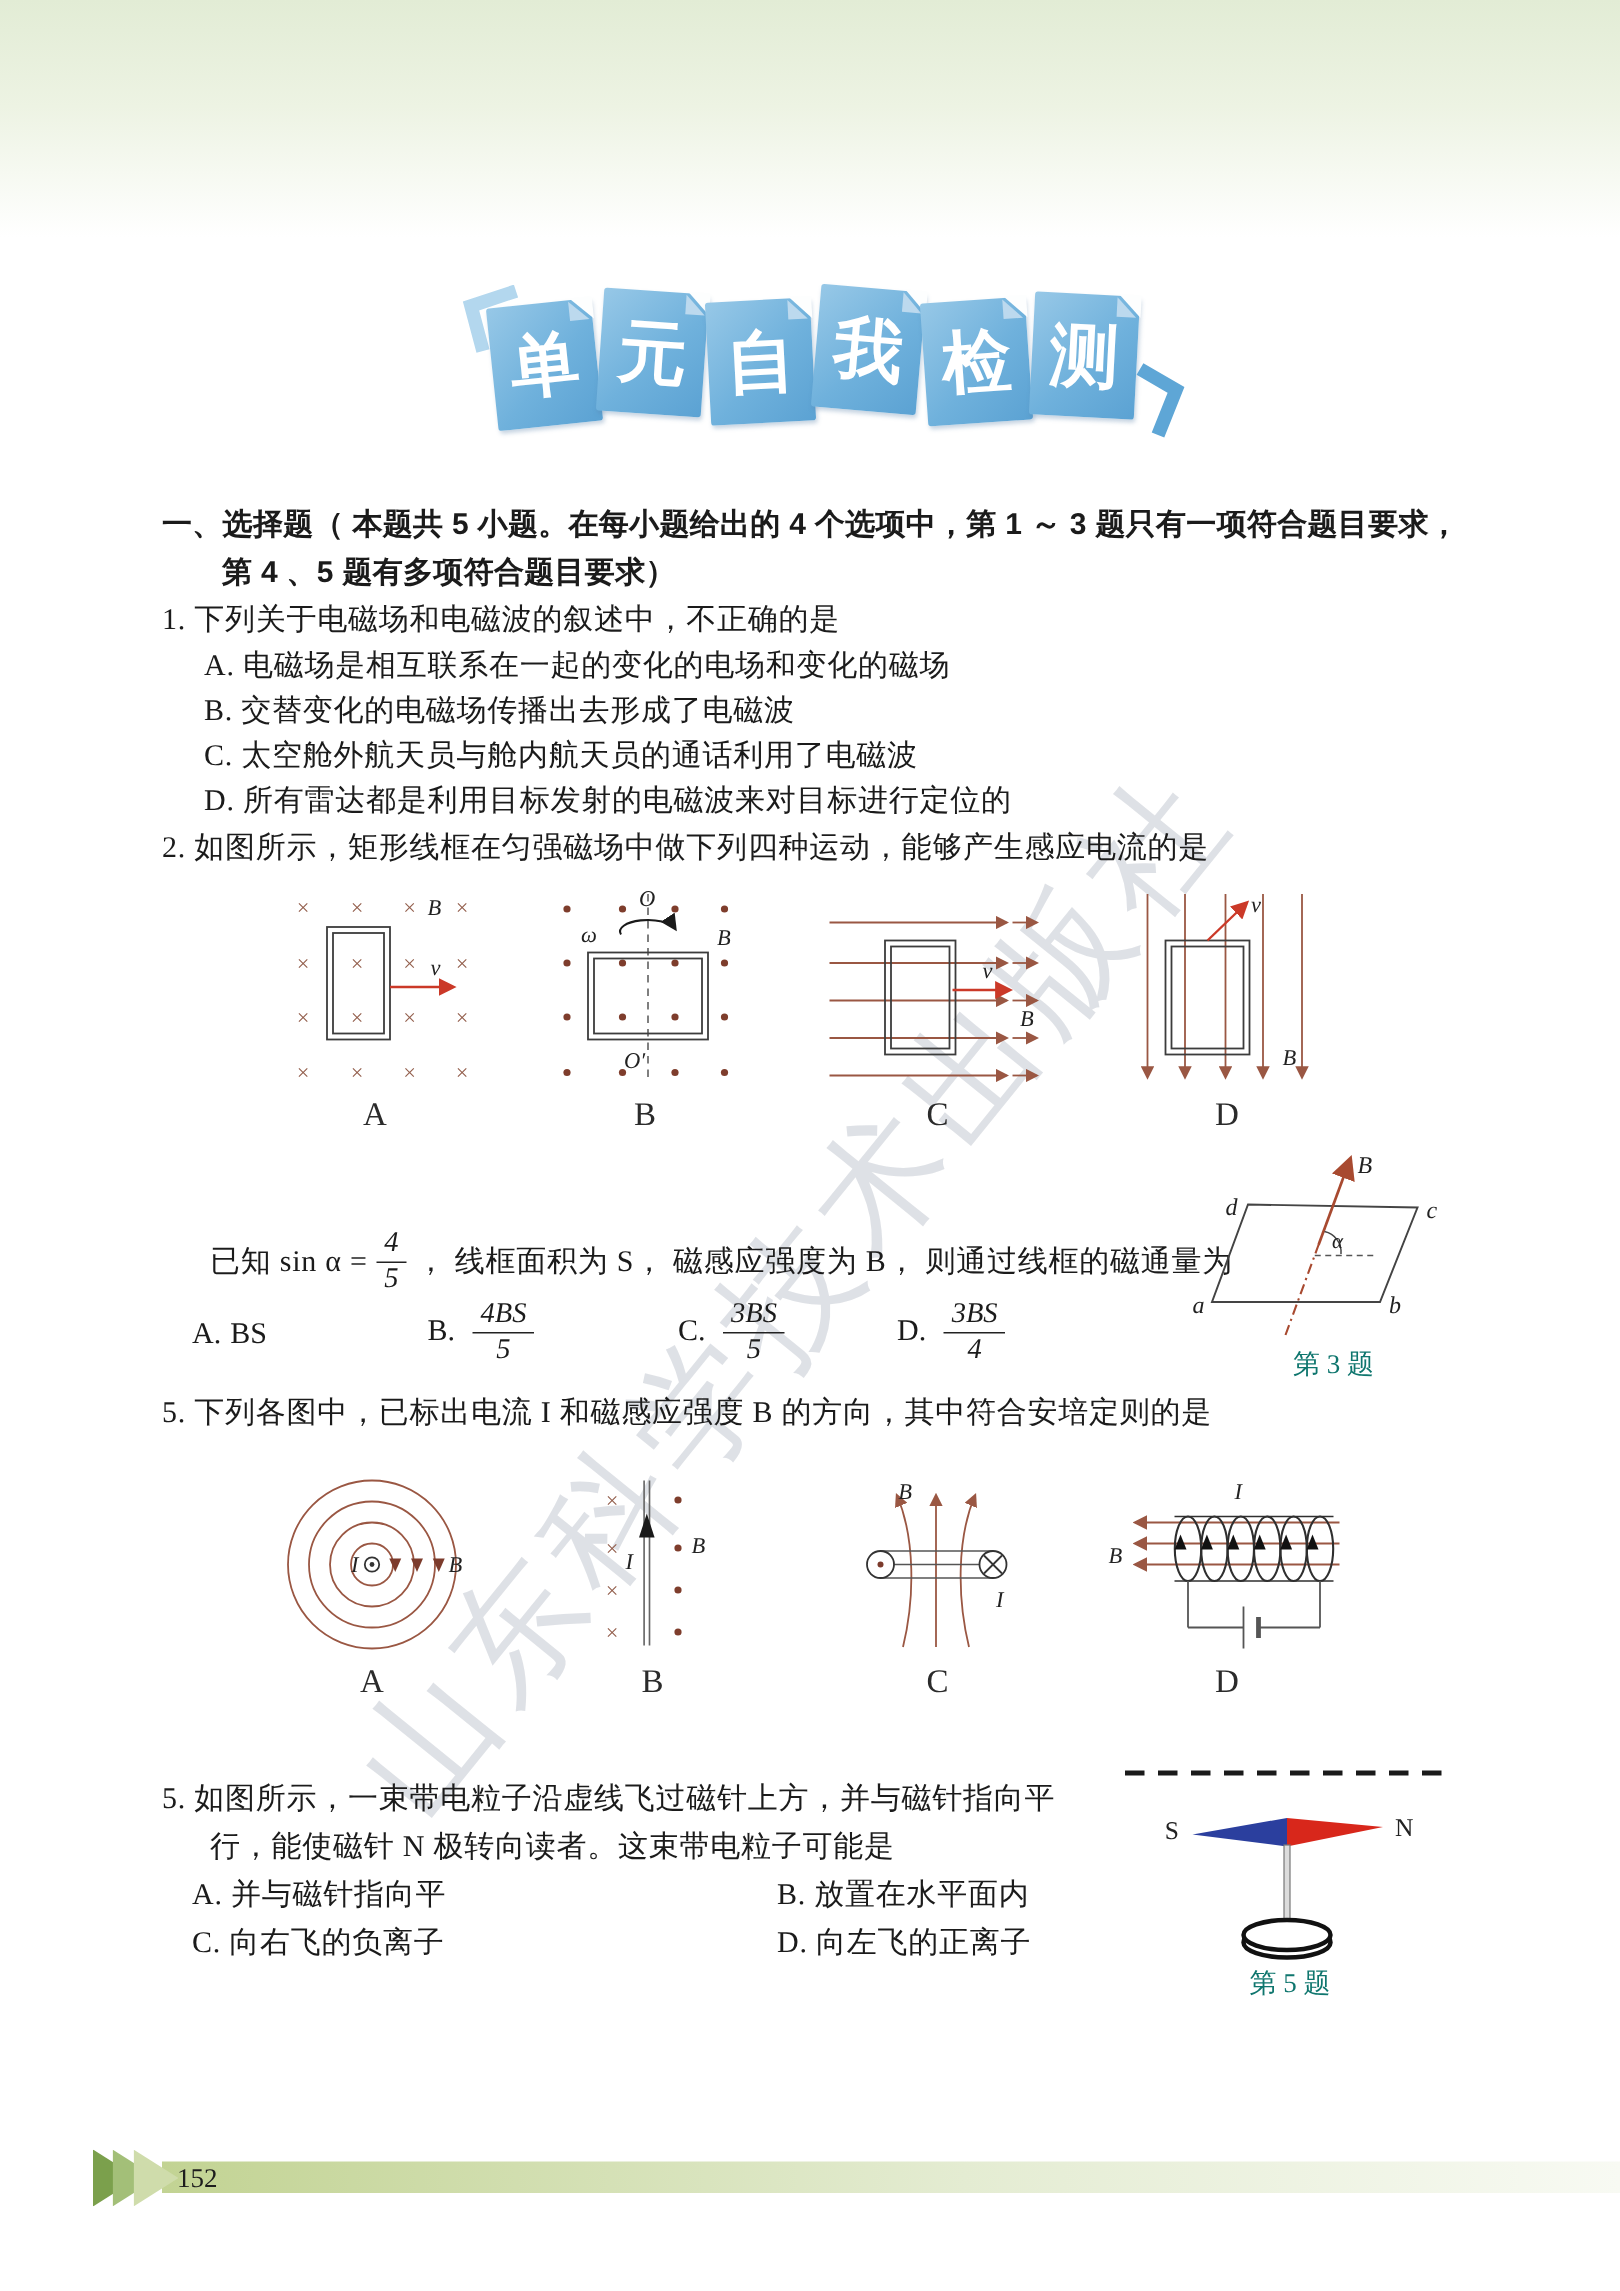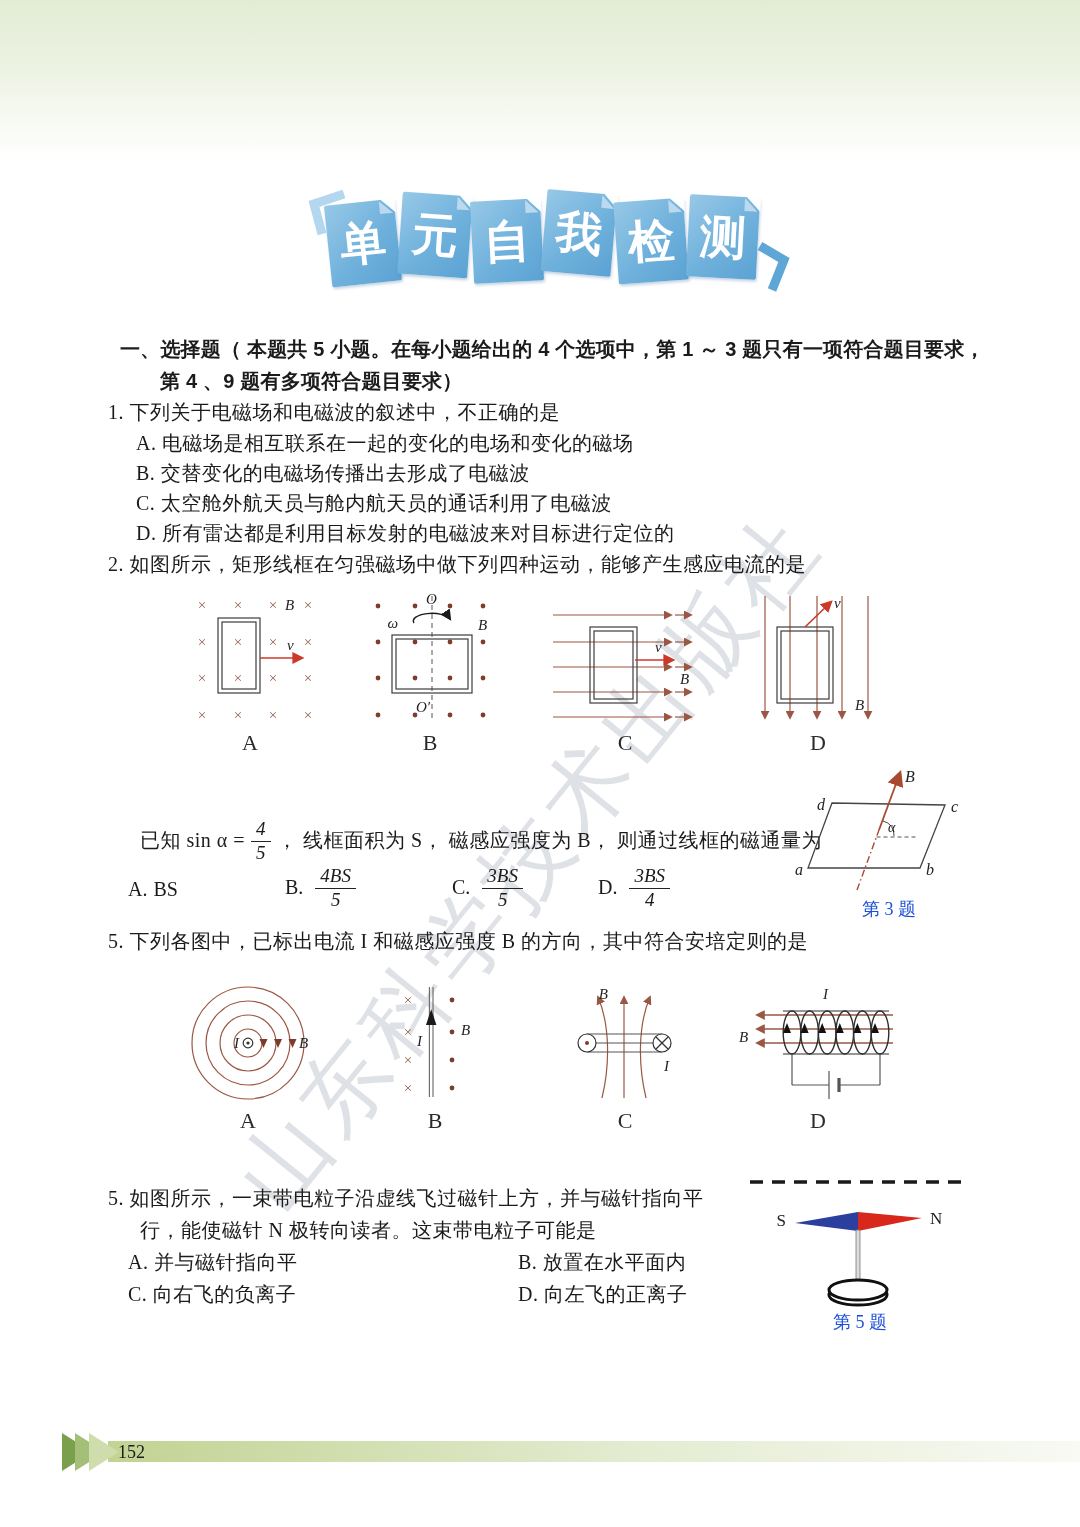--- a/index.html
+++ b/index.html
@@ -25,23 +25,23 @@
         font-size:46px;color:#fff;line-height:1;}
   .t1{left:16px;top:12px;transform:rotate(-6deg);}
   .t2{left:88px;top:4px;transform:rotate(4deg);}
   .t3{left:160px;top:10px;transform:rotate(-3deg);}
   .t4{left:232px;top:2px;transform:rotate(5deg);}
   .t5{left:304px;top:10px;transform:rotate(-4deg);}
   .t6{left:376px;top:6px;transform:rotate(3deg);}
   .bkt{position:absolute;}
   
   .t{position:absolute;font-size:20px;letter-spacing:.5px;white-space:nowrap;}
-  .hd{font-family:"Liberation Sans","DejaVu Sans",sans-serif;font-weight:700;letter-spacing:.2px;margin-left:12px;}
+  .hd{font-family:"Liberation Sans","DejaVu Sans",sans-serif;font-weight:700;letter-spacing:.2px;}
   .diag-letter{position:absolute;width:60px;text-align:center;font-size:22px;color:#2b2b2b;}
-  .cap{position:absolute;text-align:center;font-size:18px;color:#1d4ed8;}
+  .cap{position:absolute;text-align:center;font-size:18px;color:#0f766e;}
   
   .fracline{position:absolute;display:flex;align-items:center;font-size:20px;letter-spacing:.5px;white-space:nowrap;}
   .frac{display:inline-flex;flex-direction:column;align-items:center;margin:0 6px;
         font-style:italic;font-size:19px;line-height:1.15;}
   .frac .num{padding:0 5px 1px;border-bottom:1.6px solid #222;}
   .q3opt{position:absolute;display:flex;align-items:center;font-size:20px;}
   .q3opt .lab{margin-right:6px;}
   .q3opt .val{}
   
   svg text{font-family:"Liberation Serif","DejaVu Serif",serif;}
@@ -103,21 +103,21 @@
         </div>
       <div class="tile t6">
           <span>测</span>
         </div>
       <svg class="bkt" style="left:444px;top:52px" width="40" height="52">
           <path d="M4 4 L28 18 L16 48" stroke="#5ea6d6" stroke-width="9" fill="none"></path>
         </svg>
     </div>
 
     <div class="t hd" style="left:108px;top:336px">一、选择题（ 本题共 5 小题。在每小题给出的 4 个选项中，第 1 ～ 3 题只有一项符合题目要求，</div>
-    <div class="t hd" style="left:148px;top:368px">第 4 、9 题有多项符合题目要求）</div>
+    <div class="t hd" style="left:148px;top:368px">第 4 、5 题有多项符合题目要求）</div>
 
     <div class="t" style="left:108px;top:399px">1. 下列关于电磁场和电磁波的叙述中，不正确的是</div>
     <div class="t" style="left:136px;top:430px">A. 电磁场是相互联系在一起的变化的电场和变化的磁场</div>
     <div class="t" style="left:136px;top:490px">C. 太空舱外航天员与舱内航天员的通话利用了电磁波</div>
     <div class="t" style="left:136px;top:460px">B. 交替变化的电磁场传播出去形成了电磁波</div>
     <div class="t" style="left:136px;top:520px">D. 所有雷达都是利用目标发射的电磁波来对目标进行定位的</div>
 
     <div class="t" style="left:108px;top:551px">2. 如图所示，矩形线框在匀强磁场中做下列四种运动，能够产生感应电流的是</div>
 
     <svg style="position:absolute;left:185px;top:592px" width="135" height="135">

